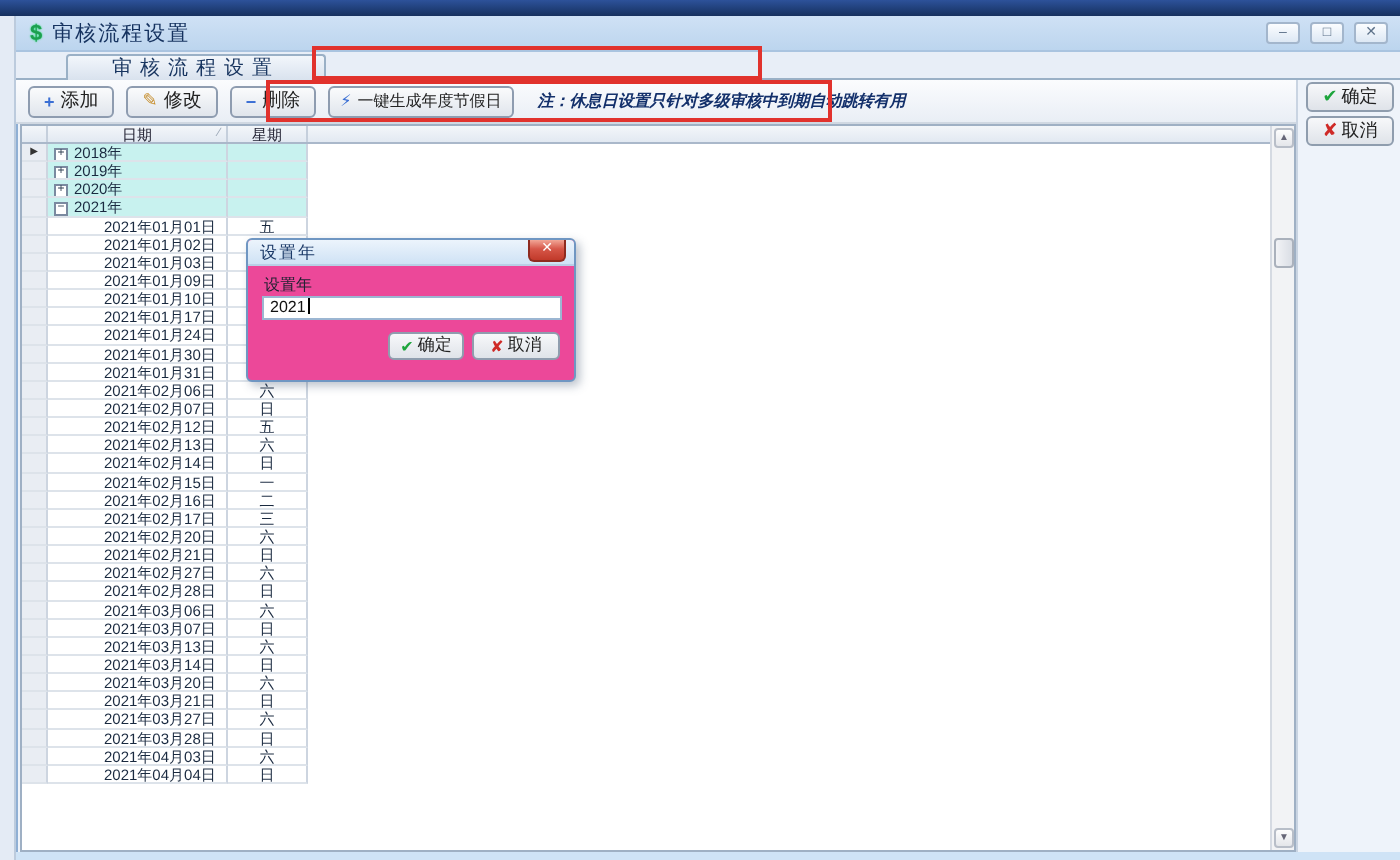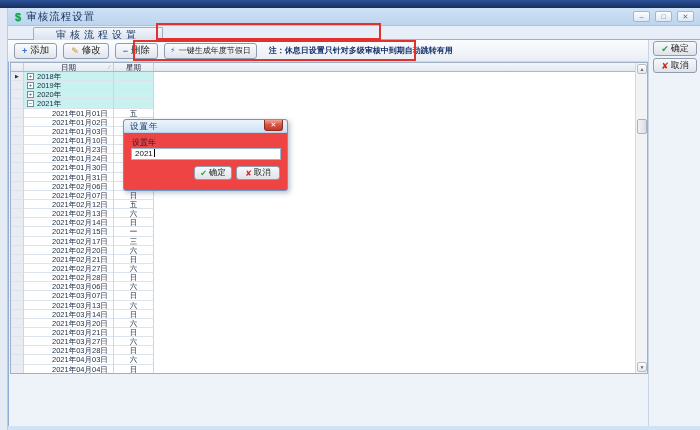--- a/index.html
+++ b/index.html
@@ -43,29 +43,29 @@
     background:linear-gradient(#fbfcfe,#e9eef5); border-bottom:1px solid #d0d8e2;
     display:flex; align-items:center; }
   .tbtn { height:16px; margin-left:6px; border:1px solid #8e9cb0; border-radius:3px;
     background:linear-gradient(#fafbfc,#e0e5ec); display:flex; align-items:center;
     justify-content:center; font-size:9.5px; color:#222; padding:0 7px; white-space:nowrap; }
   .tbtn .ic { margin-right:3px; font-weight:bold; font-size:9px; }
   #btn-add .ic, #btn-del .ic { color:#3b6fd4; }
   #btn-mod .ic { color:#c78f2e; }
   #btn-gen { font-size:8px; padding:0 5px; letter-spacing:0; }
   #btn-gen .ic { color:#3b6fd4; font-size:8px; }
-  #note { font-size:8px; font-weight:bold; color:#13306b; margin-left:12px; white-space:nowrap; }
+  #note { font-size:8px; font-weight:bold; color:#13306b; margin-left:12px; white-space:nowrap;font-style:italic; }
 
   
   .redbox { border:2px solid #e1322d; z-index:40; pointer-events:none; }
   #redbox-tab { left:156px; top:23px; width:225px; height:17px; }
   #redbox-gen { left:133px; top:40px; width:283px; height:21px; }
 
   
-  #grid { left:10px; top:62px; width:638px; height:312px; background:#fff;
+  #grid { left:10px; top:62px; width:638px; height:364px; background:#fff;
     border:1px solid #9fb0c4; overflow:hidden; }
   #grid-header { display:flex; height:9px; background:linear-gradient(#f3f6fa,#e2e9f2);
     border-bottom:1px solid #aab8ca; font-size:7.5px; color:#223; }
   .hcell { border-right:1px solid #c5cfdc; text-align:center; line-height:9px; }
   .h-ind { width:13px; } .h-date { width:90px; position:relative; } .h-week { width:40px; }
   .sortg { position:absolute; right:3px; top:0; color:#99a5b5; font-size:6px; }
   .trow { display:flex; height:9.15px; line-height:9.15px; font-size:7.5px; color:#1a2a40; }
   .cell { border-right:1px solid #cdd5e0; border-bottom:1px solid #dde3ea; overflow:hidden;
     white-space:nowrap; }
   .ind { width:13px; background:#e9edf3; text-align:center; font-size:5px; color:#333; }
@@ -92,21 +92,21 @@
     border-left:1px solid #c9d4e2; }
   .sidebtn { position:absolute; left:653px; width:44px; height:15px;
     border:1px solid #8f9dae; border-radius:3px; background:linear-gradient(#f7f8fa,#dfe3e9);
     font-size:9px; color:#222; display:flex; align-items:center; justify-content:center; }
   .sidebtn .ic { font-weight:bold; font-size:9px; margin-right:2px; }
   #btn-ok { top:41px; } #btn-ok .ic { color:#1da53c; }
   #btn-cancel { top:58px; } #btn-cancel .ic { color:#cf2a27; }
 
   
   #dialog { left:123px; top:119px; width:165px; height:72px; z-index:30;
-    background:#ef4444; border:1px solid #6f96c2; border-radius:3px;
+    background:#ec4899; border:1px solid #6f96c2; border-radius:3px;
     box-shadow:2px 2px 5px rgba(60,80,110,.35); }
   #dlg-titlebar { height:13px; background:linear-gradient(#ecf4fc,#cfe2f5);
     border-bottom:1px solid #b9cfe6; border-radius:2px 2px 0 0; position:relative; }
   #dlg-title { font-size:8.5px; color:#1c3a68; padding:1px 0 0 6px; letter-spacing:1px; }
   #dlg-close { position:absolute; right:4px; top:0; width:19px; height:11px;
     background:linear-gradient(#f2a696,#d65648 45%,#c13a2a); border:1px solid #8e2b20;
     border-top:none; border-radius:0 0 3px 3px; color:#fff; font-size:7px; text-align:center;
     line-height:10px; }
   #dlg-label { position:absolute; left:8px; top:17px; font-size:8px; color:#223; }
   #dlg-input { position:absolute; left:7px; top:28px; width:150px; height:12px;
@@ -205,26 +205,31 @@
         <div class="cell datec"><span>2021年01月02日</span></div>
         <div class="cell weekc"></div>
       </div>
       <div class="trow date">
         <div class="cell ind"></div>
         <div class="cell datec"><span>2021年01月03日</span></div>
         <div class="cell weekc"></div>
       </div>
       <div class="trow date">
         <div class="cell ind"></div>
+        <div class="cell datec"><span>2021年01月09日</span></div>
+        <div class="cell weekc"></div>
+      </div>
+      <div class="trow date">
+        <div class="cell ind"></div>
         <div class="cell datec"><span>2021年01月10日</span></div>
         <div class="cell weekc"></div>
       </div>
       <div class="trow date">
         <div class="cell ind"></div>
-        <div class="cell datec"><span>2021年01月23日</span></div>
+        <div class="cell datec"><span>2021年01月17日</span></div>
         <div class="cell weekc"></div>
       </div>
       <div class="trow date">
         <div class="cell ind"></div>
         <div class="cell datec"><span>2021年01月24日</span></div>
         <div class="cell weekc"></div>
       </div>
       <div class="trow date">
         <div class="cell ind"></div>
         <div class="cell datec"><span>2021年01月30日</span></div>
@@ -257,20 +262,25 @@
       </div>
       <div class="trow date">
         <div class="cell ind"></div>
         <div class="cell datec"><span>2021年02月14日</span></div>
         <div class="cell weekc">日</div>
       </div>
       <div class="trow date">
         <div class="cell ind"></div>
         <div class="cell datec"><span>2021年02月15日</span></div>
         <div class="cell weekc">一</div>
+      </div>
+      <div class="trow date">
+        <div class="cell ind"></div>
+        <div class="cell datec"><span>2021年02月16日</span></div>
+        <div class="cell weekc">二</div>
       </div>
       <div class="trow date">
         <div class="cell ind"></div>
         <div class="cell datec"><span>2021年02月17日</span></div>
         <div class="cell weekc">三</div>
       </div>
       <div class="trow date">
         <div class="cell ind"></div>
         <div class="cell datec"><span>2021年02月20日</span></div>
         <div class="cell weekc">六</div>

